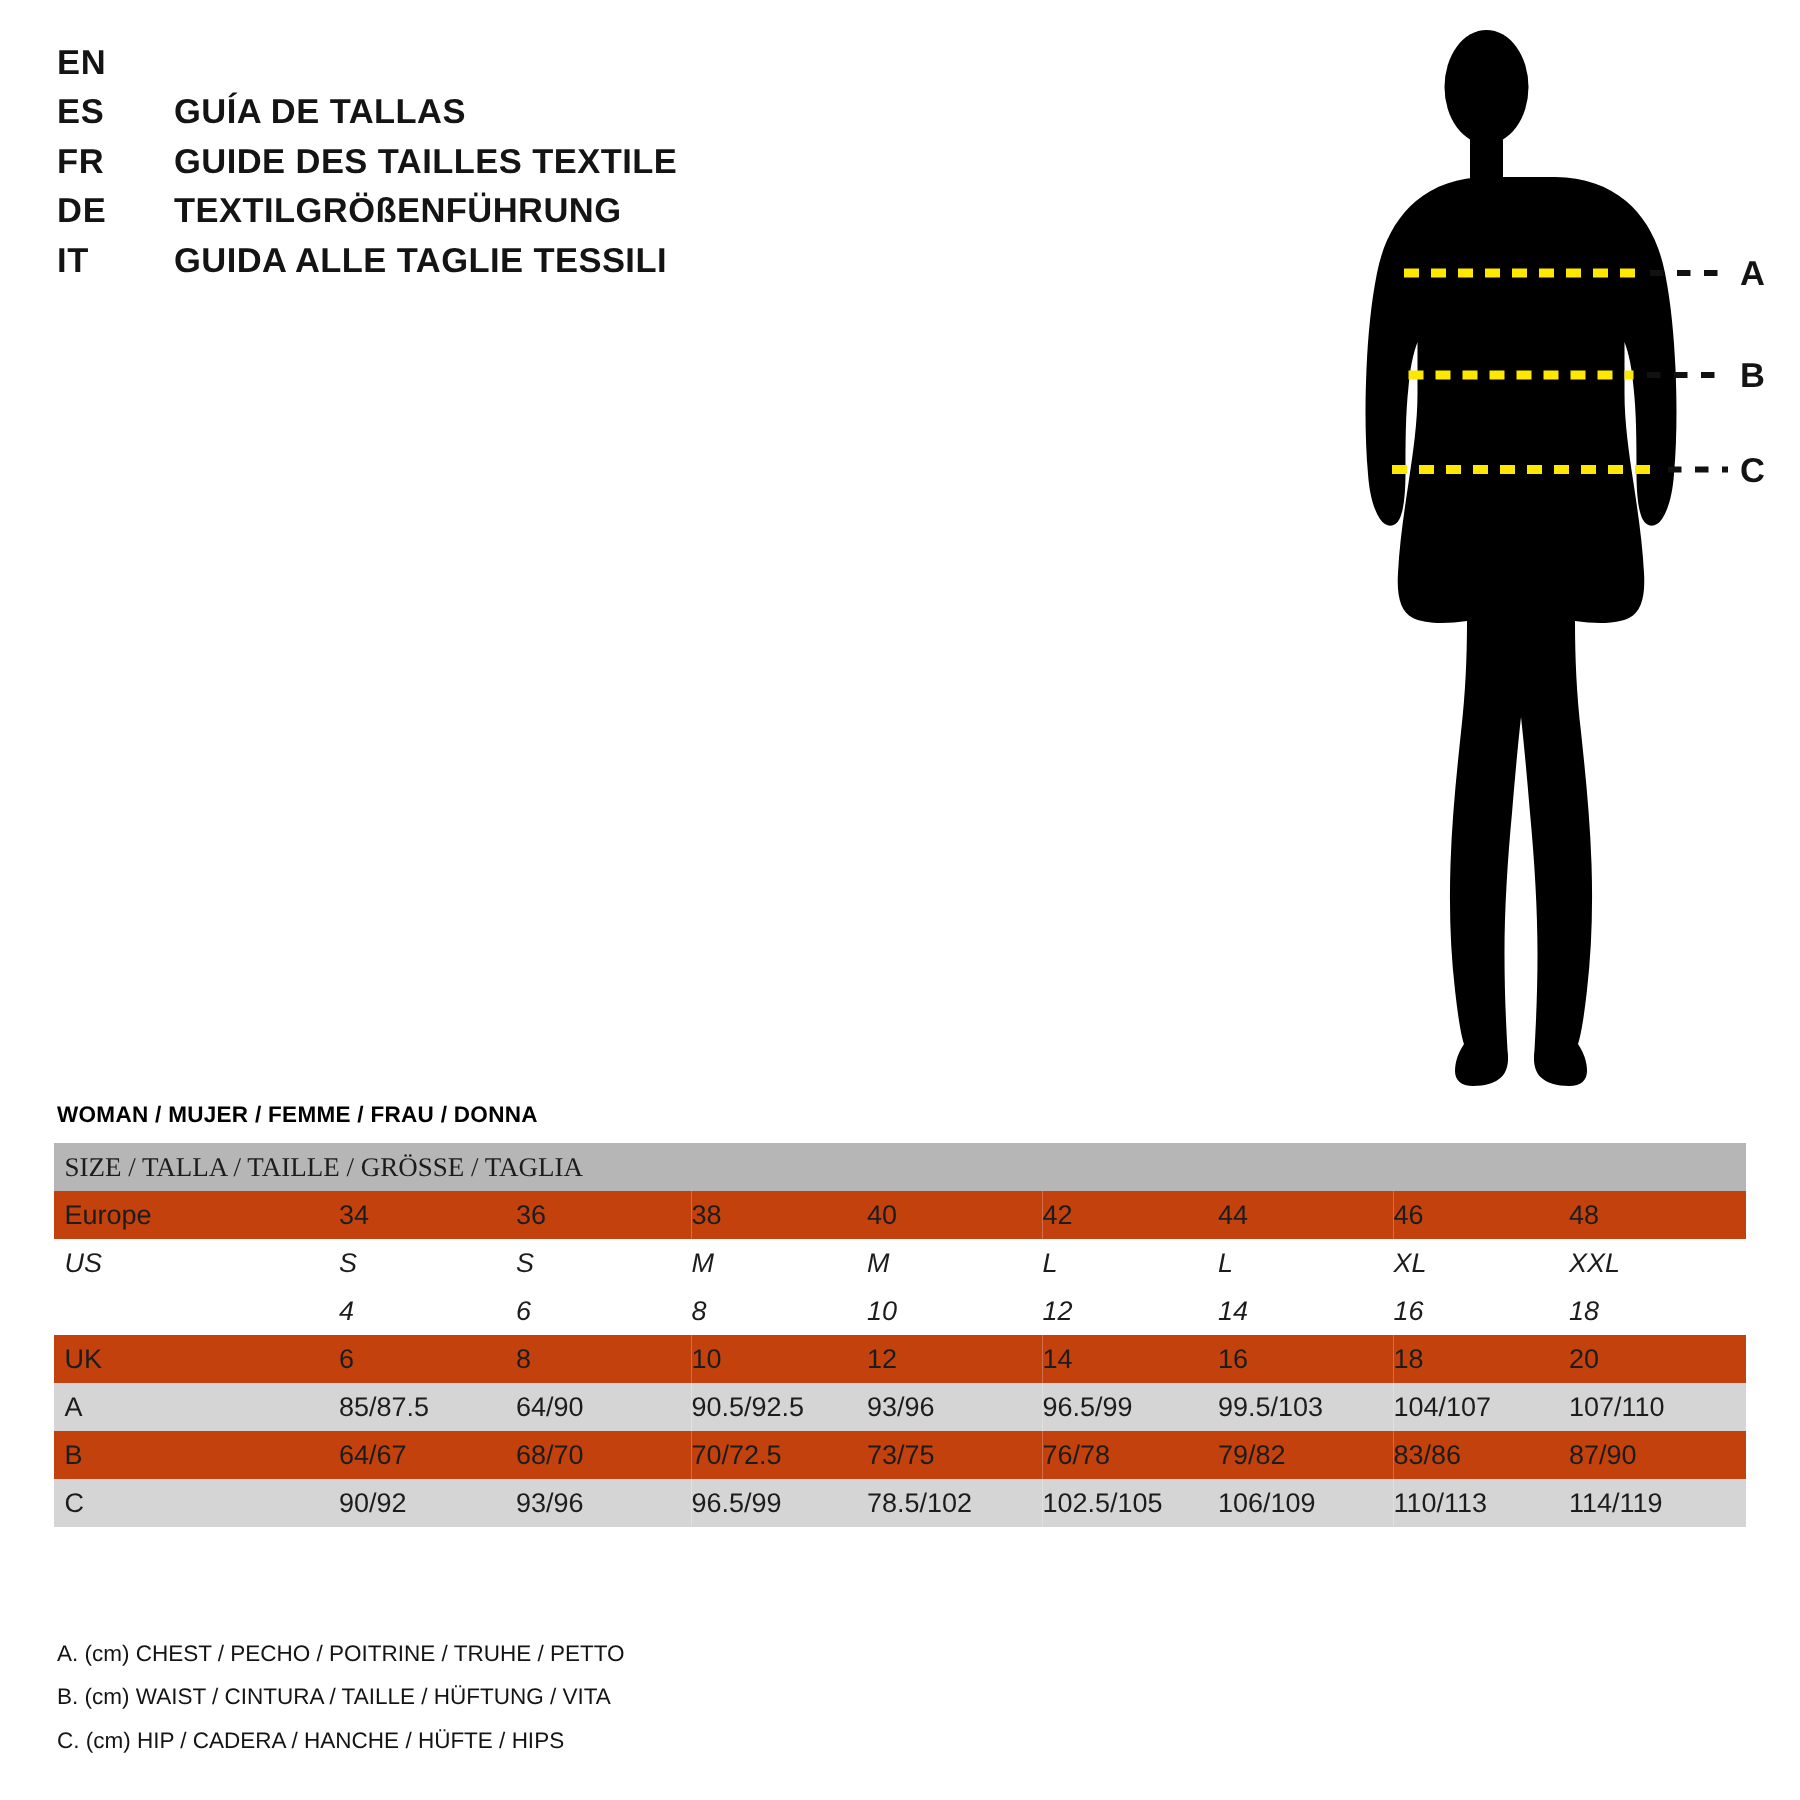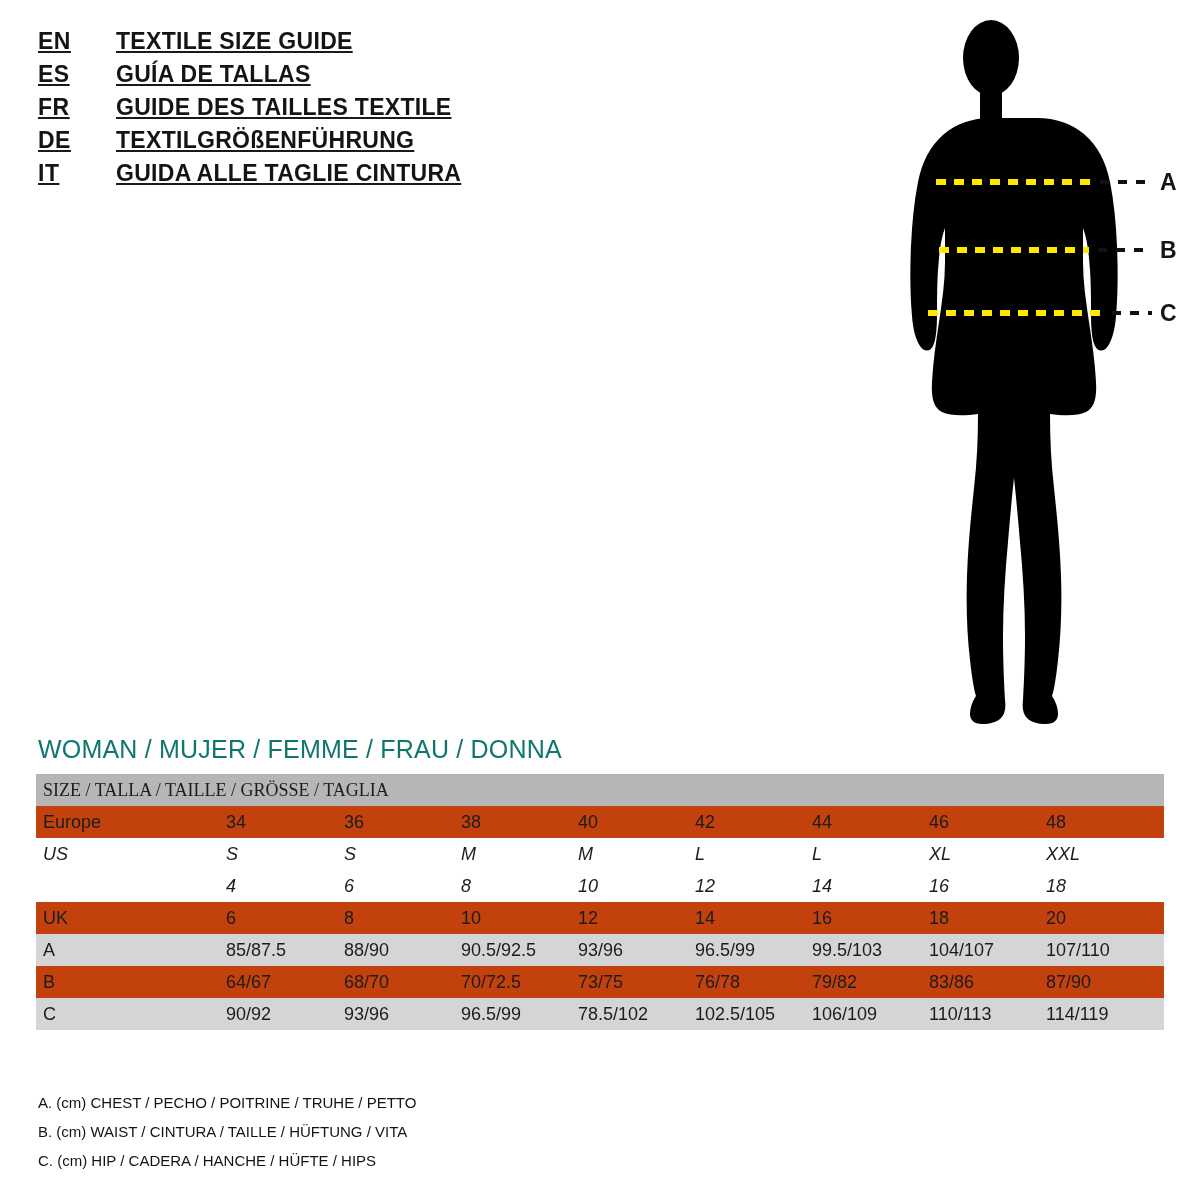--- a/index.html
+++ b/index.html
@@ -20,21 +20,20 @@
   #title-block {
     position: absolute;
     left: 38px;
     top: 28px;
     width: 560px;
   }
   .title-row {
     display: flex;
     align-items: baseline;
     height: 33px;
-    text-decoration: underline;
   }
   .title-lang {
     width: 78px;
     font-size: 23px;
     font-weight: bold;
     letter-spacing: 0.5px;
     color: #141414;
   }
   .title-text {
     font-size: 23px;
@@ -62,25 +61,25 @@
   }
 
   
   #table-section {
     position: absolute;
     left: 36px;
     top: 735px;
     width: 1128px;
   }
   #woman-heading {
-    font-size: 25px;
-    font-weight: normal;
+    font-size: 15px;
+    font-weight: bold;
     letter-spacing: 0.2px;
     margin: 0 0 10px 2px;
-    color: #0f766e;
+    color: #000000;
   }
   table.size-table {
     border-collapse: collapse;
     width: 1128px;
     table-layout: fixed;
   }
   table.size-table td {
     font-size: 18px;
     height: 32px;
     padding: 0;
@@ -118,37 +117,36 @@
     color: #141414;
     white-space: nowrap;
   }
 </style>
 </head>
 <body>
 
 <div id="title-block">
   <div class="title-row">
     <div class="title-lang">EN</div>
-    <div class="title-text">TEXTILE SIZE GUIDE</div>
   </div>
   <div class="title-row">
     <div class="title-lang">ES</div>
     <div class="title-text">GUÍA DE TALLAS</div>
   </div>
   <div class="title-row">
     <div class="title-lang">FR</div>
     <div class="title-text">GUIDE DES TAILLES TEXTILE</div>
   </div>
   <div class="title-row">
     <div class="title-lang">DE</div>
     <div class="title-text">TEXTILGRÖßENFÜHRUNG</div>
   </div>
   <div class="title-row">
     <div class="title-lang">IT</div>
-    <div class="title-text">GUIDA ALLE TAGLIE CINTURA</div>
+    <div class="title-text">GUIDA ALLE TAGLIE TESSILI</div>
   </div>
 </div>
 
 <div id="figure-area">
   <svg id="figure-svg" width="330" height="730" viewBox="0 0 330 730">
 
     <g fill="#000000">
 
       <ellipse cx="131" cy="48" rx="28" ry="38"></ellipse>
 
@@ -287,21 +285,21 @@
         <td class="cell-val">12</td>
         <td class="cell-val">14</td>
         <td class="cell-val">16</td>
         <td class="cell-val">18</td>
         <td class="cell-val">20</td>
       </tr>
 
       <tr class="band-dark">
         <td class="row-header">A</td>
         <td class="cell-val">85/87.5</td>
-        <td class="cell-val">88/90</td>
+        <td class="cell-val">64/90</td>
         <td class="cell-val">90.5/92.5</td>
         <td class="cell-val">93/96</td>
         <td class="cell-val">96.5/99</td>
         <td class="cell-val">99.5/103</td>
         <td class="cell-val">104/107</td>
         <td class="cell-val">107/110</td>
       </tr>
 
       <tr class="band-light">
         <td class="row-header">B</td>

